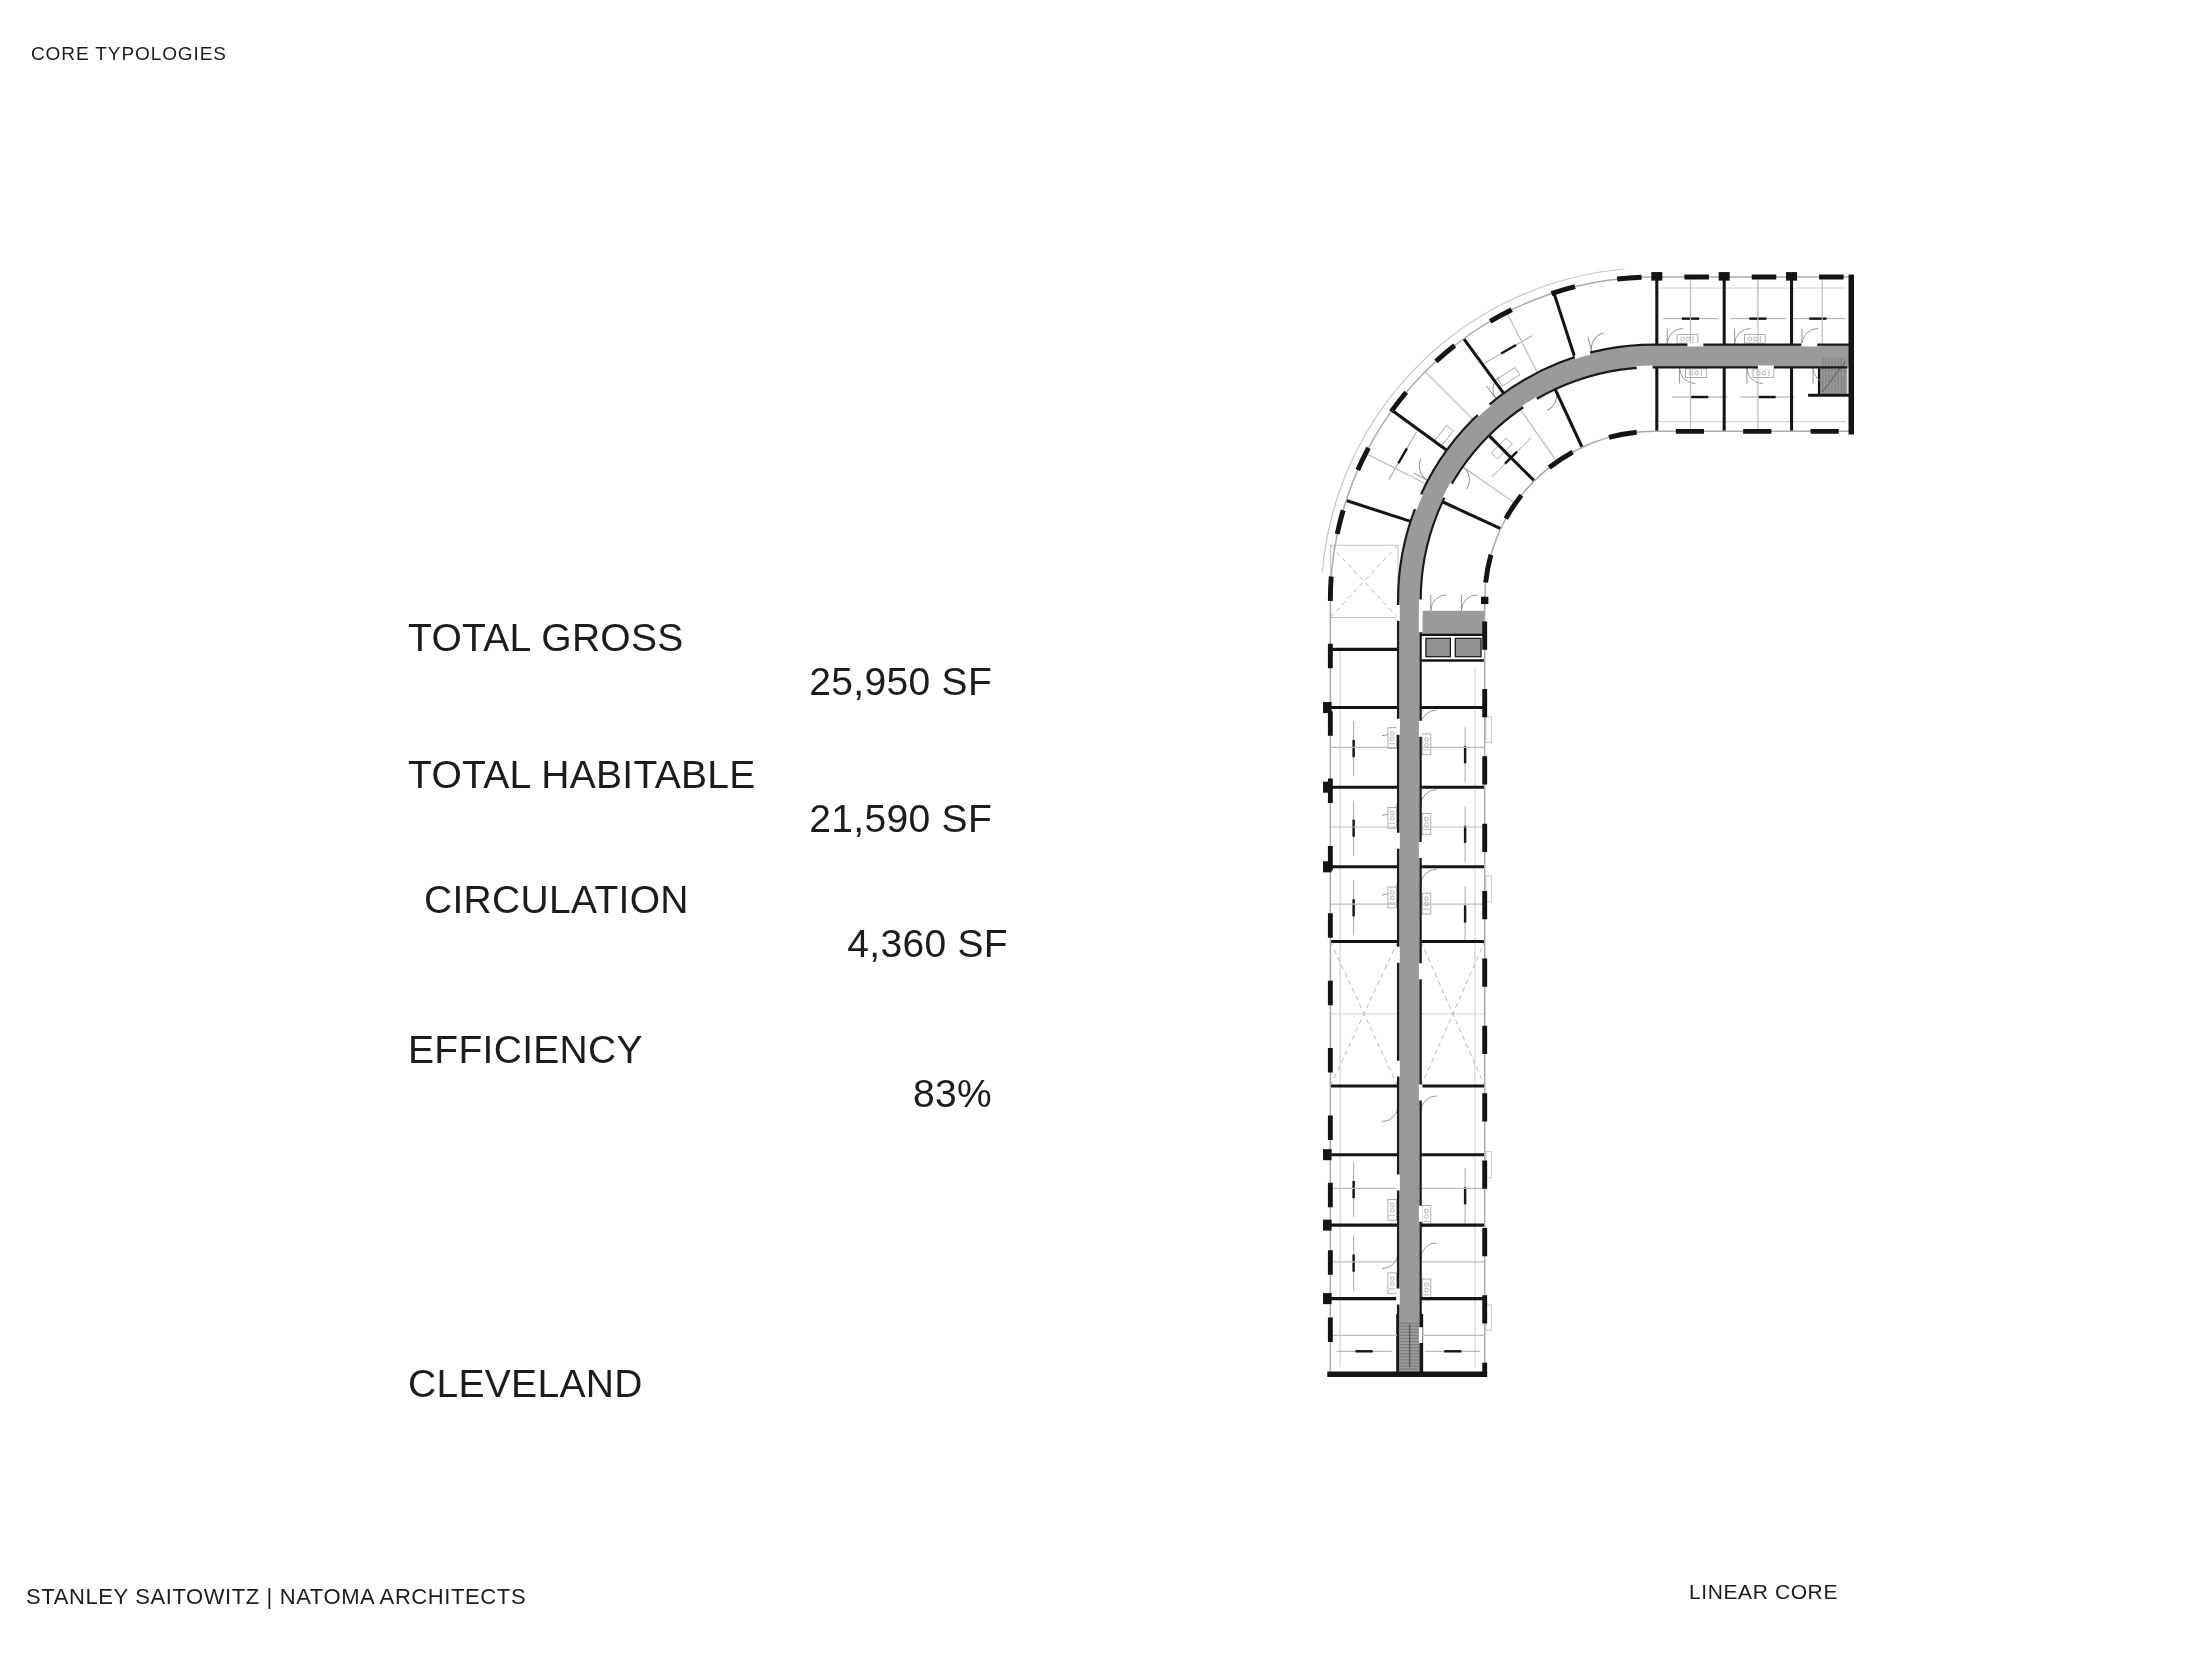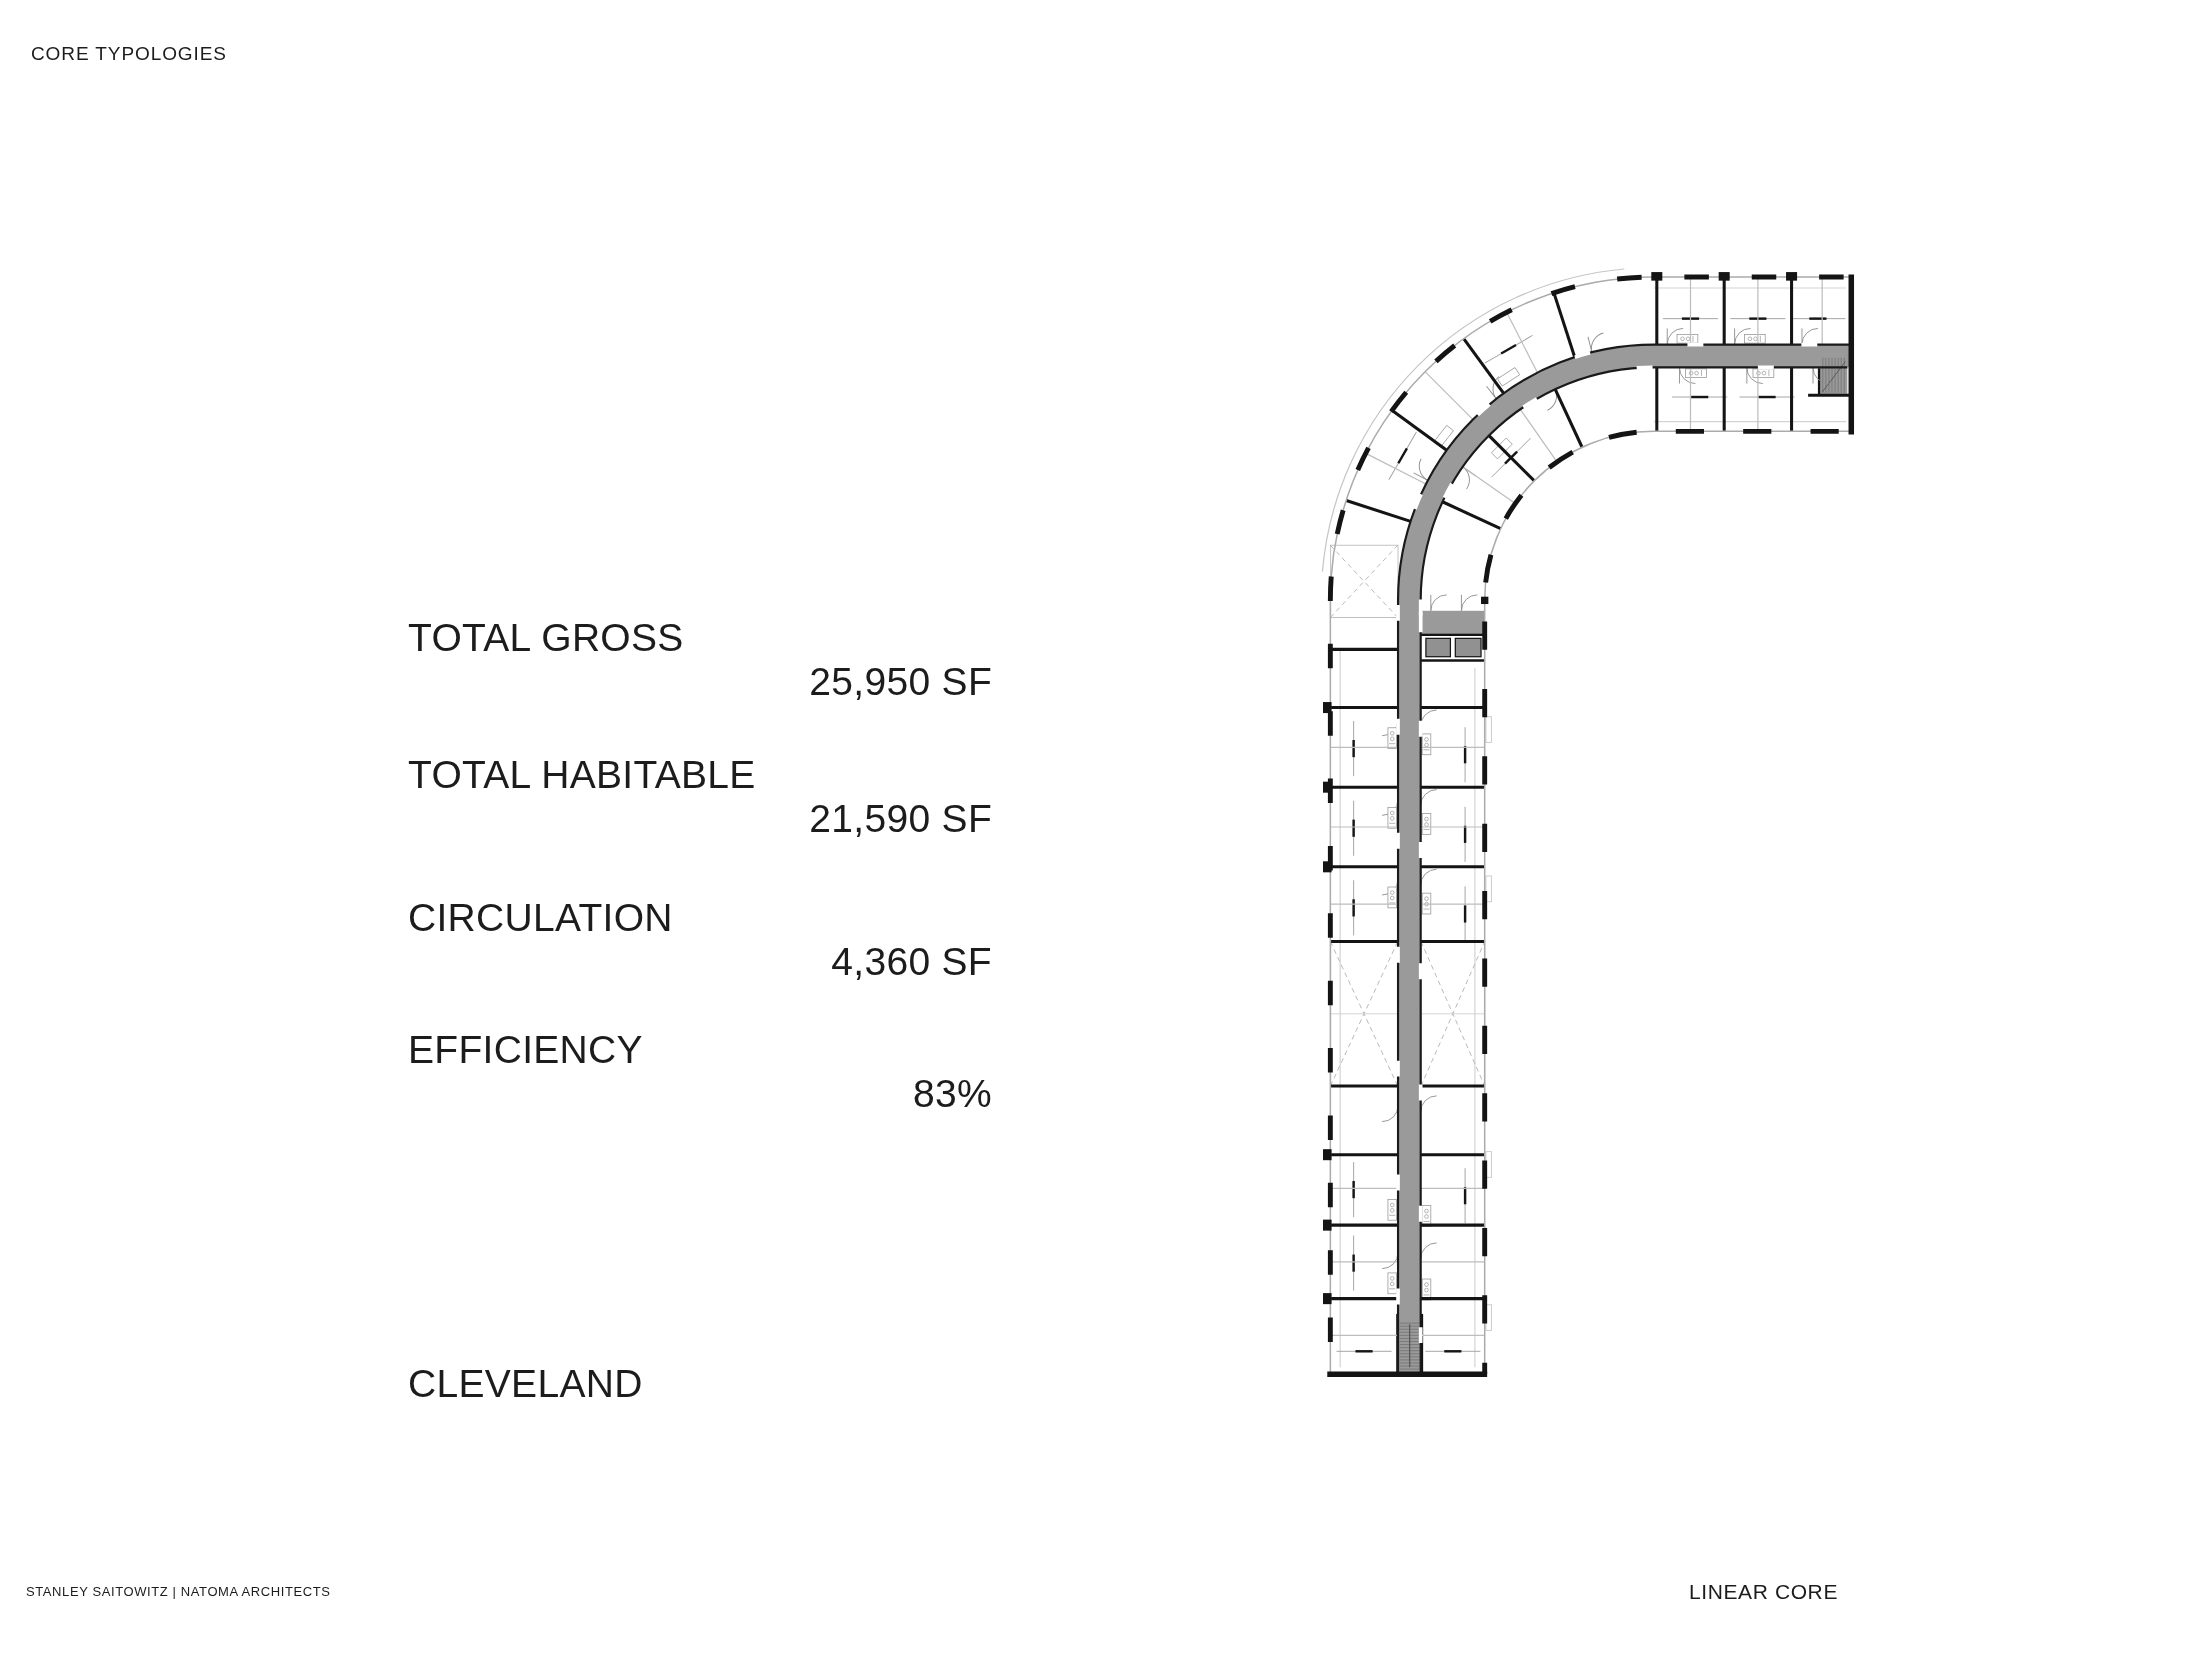--- a/index.html
+++ b/index.html
@@ -4,23 +4,23 @@
 <style>
   html,body{margin:0;padding:0;background:#fff;}
   .page{position:relative;width:2003px;height:1654px;background:#ffffff;overflow:hidden;
         font-family:"Liberation Sans",sans-serif;color:#1c1c1c;}
   .page-title{position:absolute;left:31px;top:43px;font-size:19px;letter-spacing:0.9px;}
   .stats{position:absolute;left:408px;top:616px;width:584px;}
   .stat-row{position:absolute;left:0;width:584px;display:flex;justify-content:flex-start;
             font-size:39px;letter-spacing:0.3px;white-space:nowrap;flex-direction:column;}
   .stat-row .lbl{text-align:left;}
   .stat-row .val{text-align:right;}
-  .row-0{top:0;} .row-1{top:137px;} .row-2{top:280px;} .row-3{top:412px;}
+  .row-0{top:0;} .row-1{top:137px;} .row-2{top:262px;margin-left:16px;} .row-3{top:412px;}
   .project-name{position:absolute;left:408px;top:1362px;font-size:39px;letter-spacing:0.3px;}
-  .footer-left{position:absolute;left:26px;top:1584px;font-size:13px;letter-spacing:0.6px;text-align:center;}
+  .footer-left{position:absolute;left:26px;top:1584px;font-size:22px;letter-spacing:0.6px;text-align:center;}
   .footer-right{position:absolute;right:165px;top:1580px;font-size:21px;letter-spacing:0.6px;}
   svg.plan{position:absolute;left:0;top:0;width:2205px;height:1654px;}
   svg.axon{position:absolute;left:2028px;top:1528px;width:135px;height:135px;}
   .k{stroke:#9a9a9a;stroke-width:1.3;fill:#ffffff;}
 </style>
 </head>
 <body>
 
 <div class="page">
 

